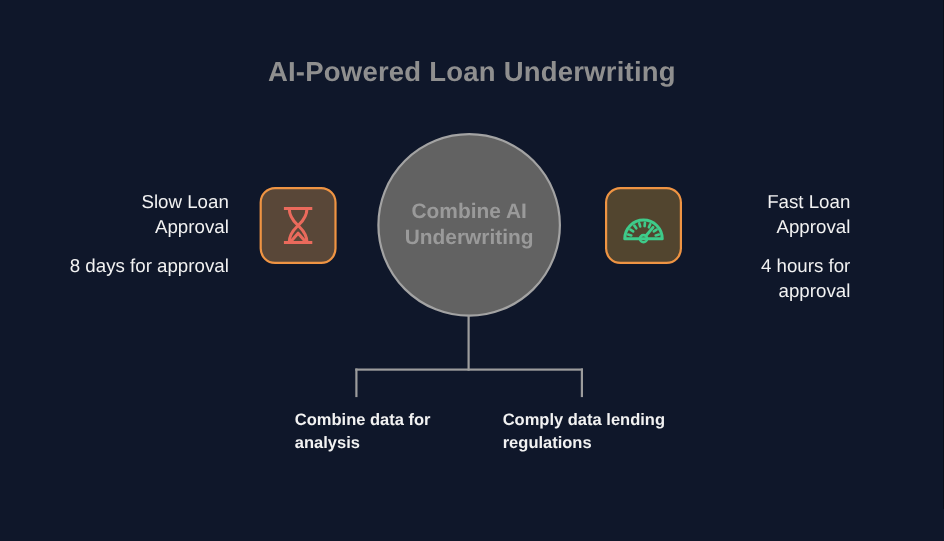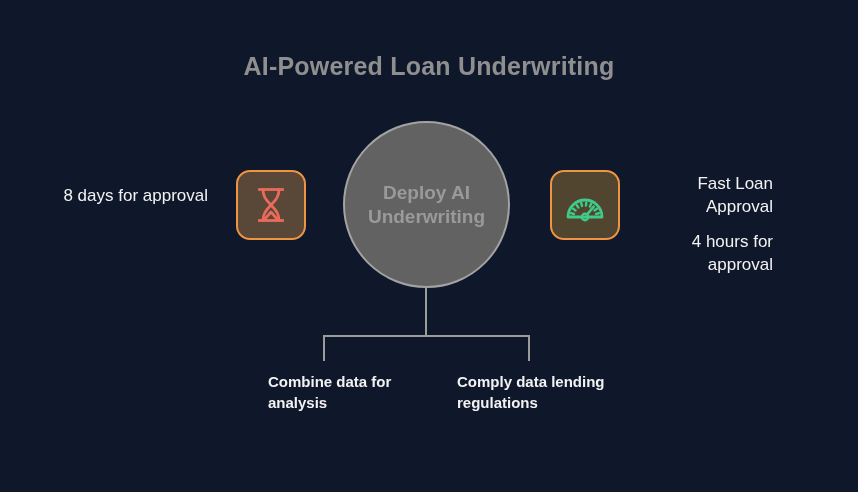--- a/index.html
+++ b/index.html
@@ -116,35 +116,36 @@
   .branch-label.second { left: 457px; width: 156px; }
 </style>
 </head>
 <body>
 
 <div class="canvas">
 
   <h1 class="title">AI-Powered Loan Underwriting</h1>
 
   <div class="side-text left">
+    <div class="heading">Slow Loan Approval</div>
     <div class="detail">8 days for approval</div>
   </div>
 
   <div class="icon-box left-box">
     <svg width="48" height="48" viewBox="0 0 48 48" fill="none" stroke="#ea6a5c" stroke-width="2.8" stroke-linecap="square">
       <path d="M12.5 8.5 H35.5"></path>
       <path d="M12.5 39.5 H35.5"></path>
       <path d="M16 9 C16 17 21 21 24 24 C27 27 32 31 32 39"></path>
       <path d="M32 9 C32 17 27 21 24 24 C21 27 16 31 16 39"></path>
       <path d="M17.5 38.5 L24 31 L30.5 38.5" stroke-linejoin="round"></path>
     </svg>
   </div>
 
   <div class="circle">
-    <div class="circle-label">Deploy AI Underwriting</div>
+    <div class="circle-label">Combine AI Underwriting</div>
   </div>
 
   <div class="icon-box right-box">
     <svg width="48" height="48" viewBox="0 0 48 48" fill="none" stroke="#3ecb8a" stroke-width="2.8" stroke-linejoin="round">
       <path d="M7 36 a17 17 0 0 1 34 0 z"></path>
       <g stroke-width="2.4" stroke-linecap="round">
         <path d="M12.9 33.0 L10.0 32.2"></path>
         <path d="M14.6 29.4 L12.1 27.7"></path>
         <path d="M17.4 26.6 L15.7 24.1"></path>
         <path d="M21.0 24.9 L20.2 22.0"></path>

